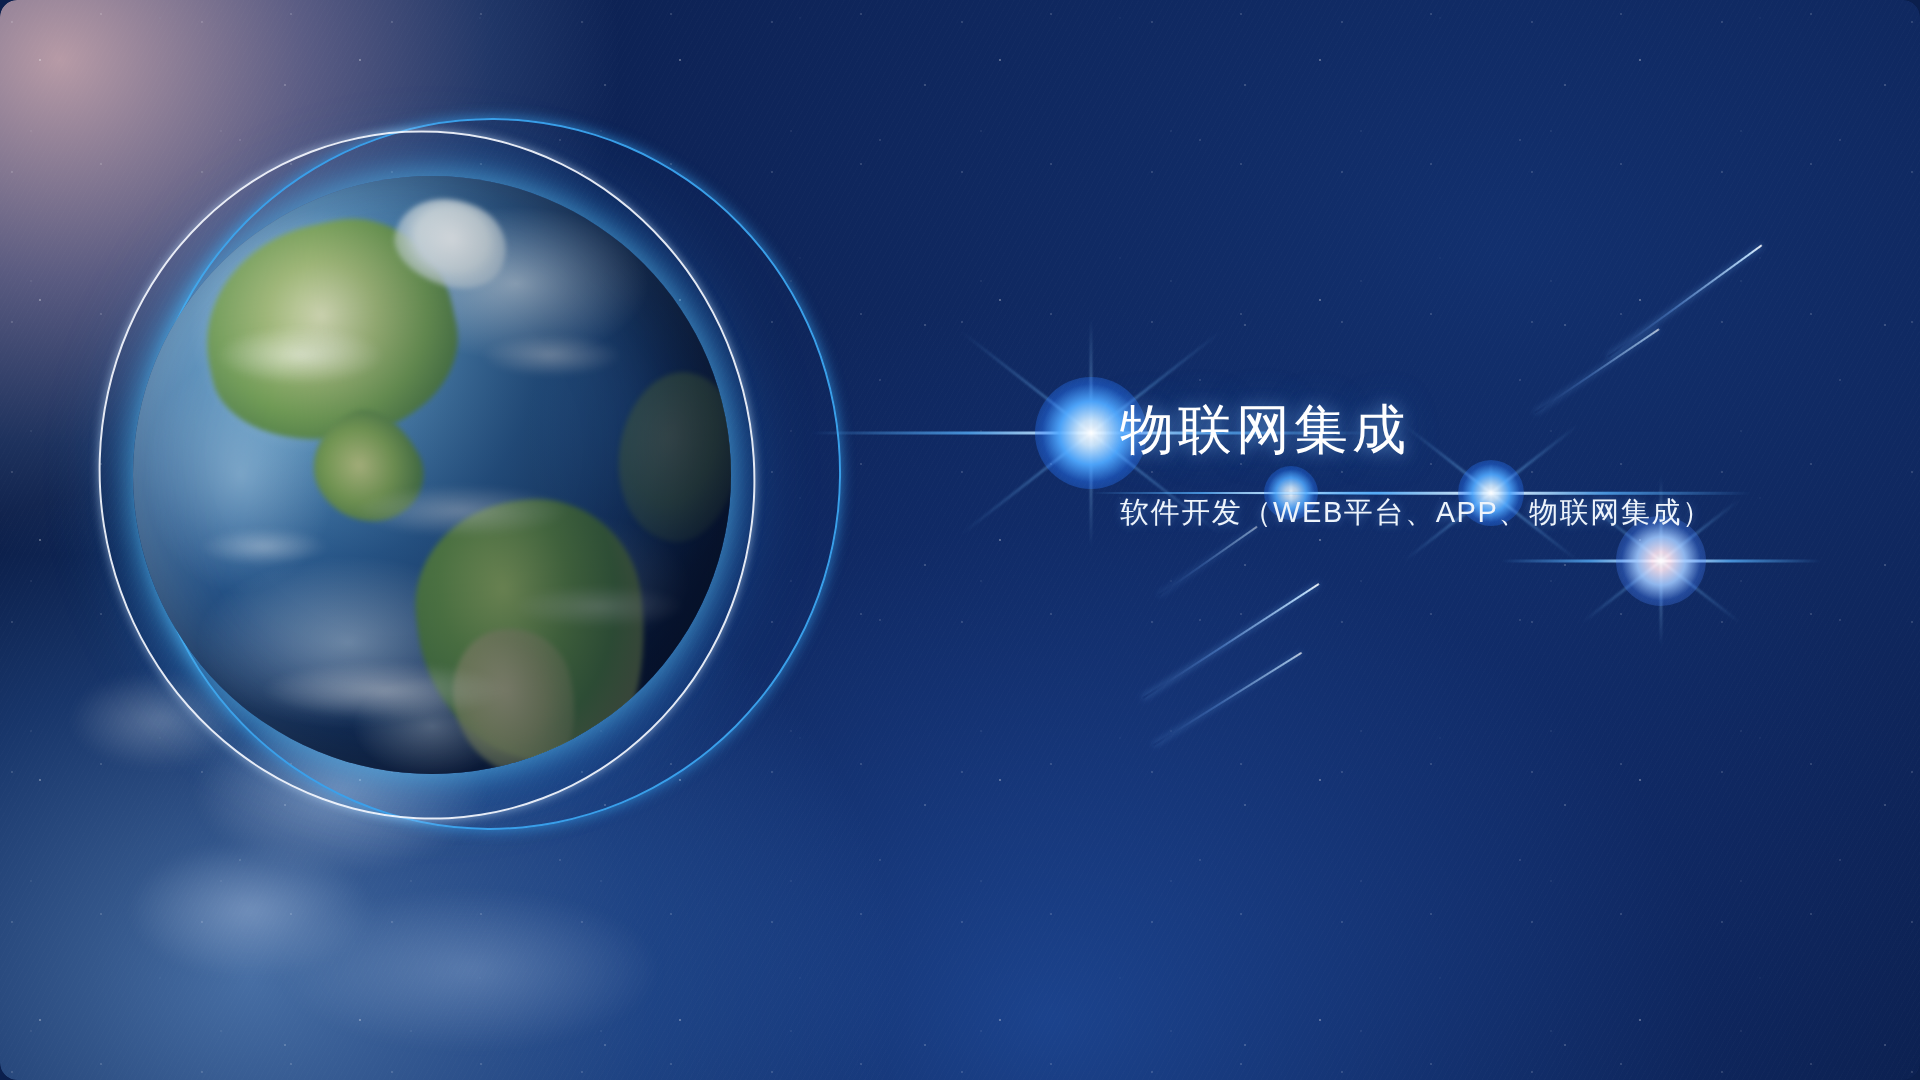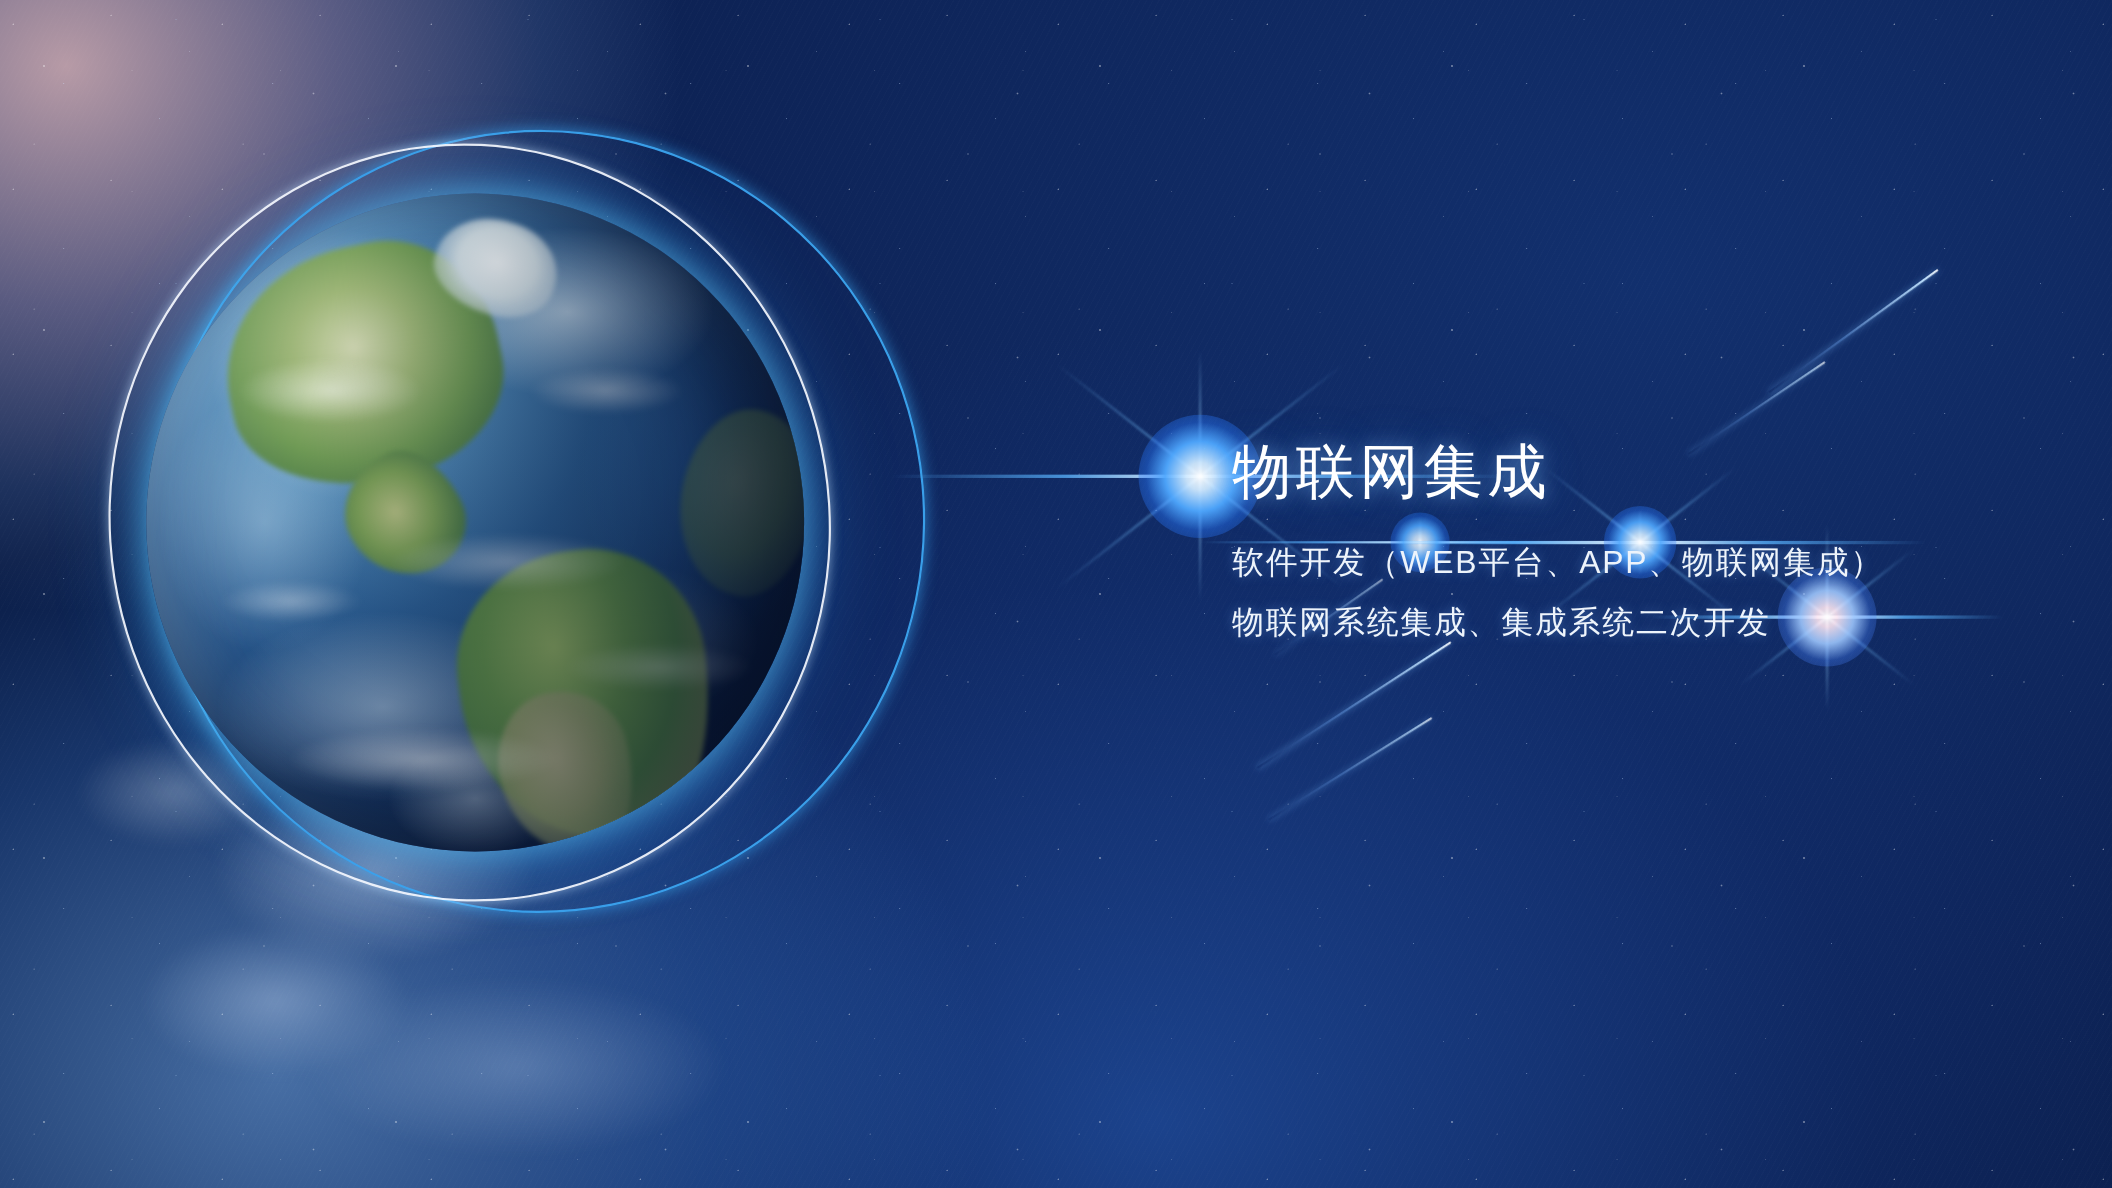--- a/index.html
+++ b/index.html
@@ -1,15 +1,15 @@
 <!DOCTYPE html>
 <html><head>
 <meta charset="utf-8">
 <style>
-  * { margin:0; padding:0; box-sizing:border-box; }
+  * { margin:0; padding:0; box-sizing:border-box;border-radius:17px; }
   html, body {
     width:1920px; height:1080px; overflow:hidden;
     background:#0b1f4d;
     font-family:"Liberation Sans","DejaVu Sans",sans-serif;
   }
 
   #banner {
     position:relative;
     width:1920px; height:1080px;
     overflow:hidden;
@@ -334,16 +334,15 @@
     <div class="streak-d1"></div>
       <div class="streak-d2"></div>
     <div class="streak-v"></div>
       <div class="streak-h"></div>
       <div class="core"></div>
   </div>
 
   <div id="text-block">
     <div id="headline">物联网集成</div>
     <div class="subline" id="subline-1">软件开发（WEB平台、APP、物联网集成）</div>
-    <div class="subline" id="subline-2">物联网系统集成、集成系统二次开发</div>
   </div>
 
 </div>
 
 </body></html>

